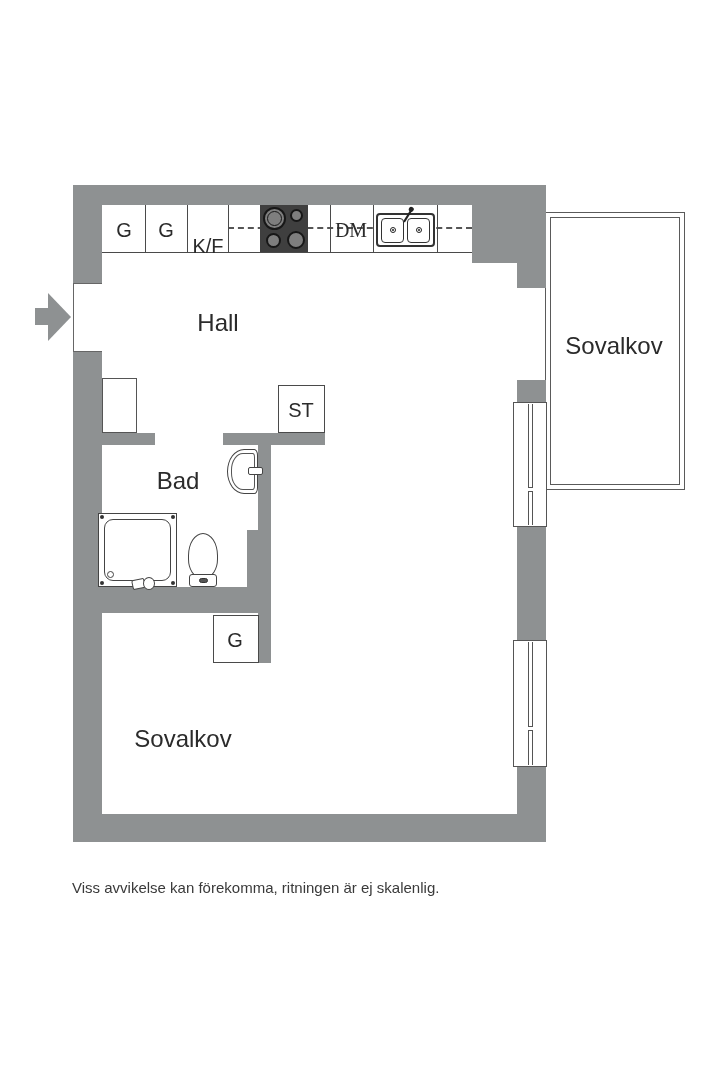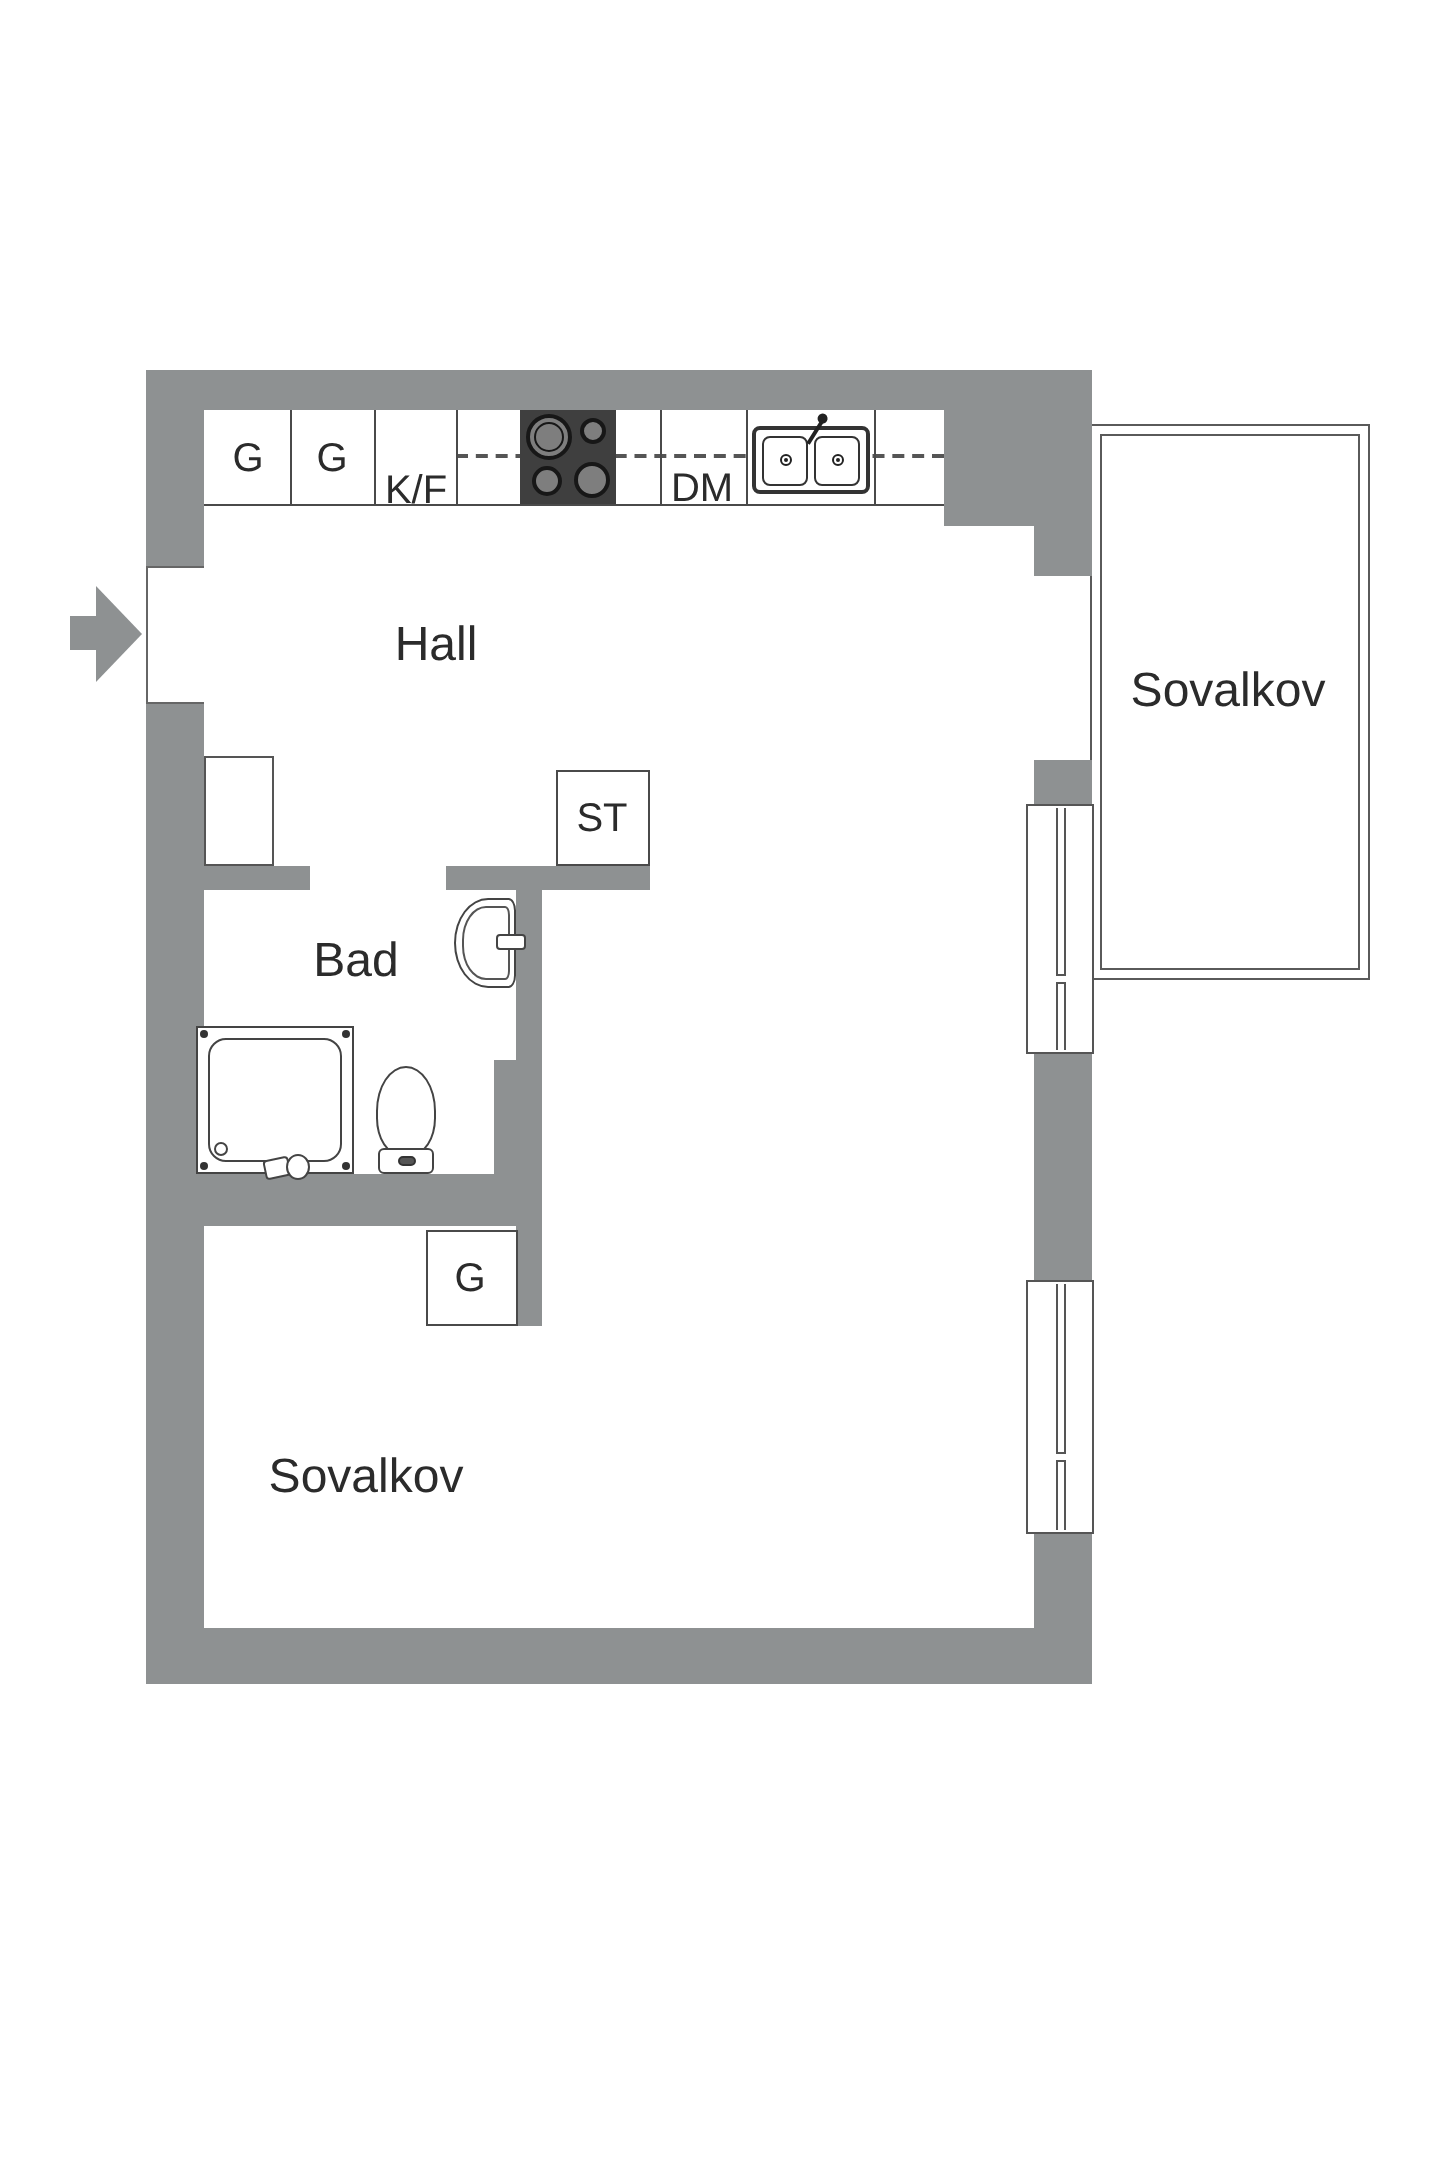--- a/index.html
+++ b/index.html
@@ -84,21 +84,21 @@
   <div class="hairline-v" style="left:145px;top:205px;height:48px;"></div>
   <div class="hairline-v" style="left:187px;top:205px;height:48px;"></div>
   <div class="hairline-v" style="left:228px;top:205px;height:48px;"></div>
   <div class="hairline-v" style="left:330px;top:205px;height:48px;"></div>
   <div class="hairline-v" style="left:373px;top:205px;height:48px;"></div>
   <div class="hairline-v" style="left:437px;top:205px;height:48px;"></div>
 
   <div class="cell-label" style="left:124px;top:230px;">G</div>
   <div class="cell-label" style="left:166px;top:230px;">G</div>
   <div class="cell-label" style="left:208px;top:246px;">K/F</div>
-  <div class="cell-label" style="left:351px;top:245px;">DM</div>
+  <div class="cell-label" style="left:351px;top:230px;font-family:Liberation Serif, serif;">DM</div>
 
   <div class="stove">
     <div class="burner" style="left:3px;top:2px;width:23px;height:23px;"></div>
     <div class="burner" style="left:7px;top:6px;width:15px;height:15px;border-width:1.5px;"></div>
     <div class="burner" style="left:30px;top:4px;width:13px;height:13px;"></div>
     <div class="burner" style="left:6px;top:28px;width:15px;height:15px;"></div>
     <div class="burner" style="left:27px;top:26px;width:18px;height:18px;"></div>
   </div>
 
   <div class="sinkbox">
@@ -148,14 +148,15 @@
 
   <div class="wash-basin">
     <div class="wash-basin-inner"></div>
   </div>
   <div class="basin-tap"></div>
 
   <div class="room-label" style="left:218px;top:323px;">Hall</div>
   <div class="room-label" style="left:178px;top:481px;">Bad</div>
   <div class="room-label" style="left:183px;top:739px;">Sovalkov</div>
 
+  <div class="disclaimer">Viss avvikelse kan förekomma, ritningen är ej skalenlig.</div>
 
 </div>
 
 </body></html>

